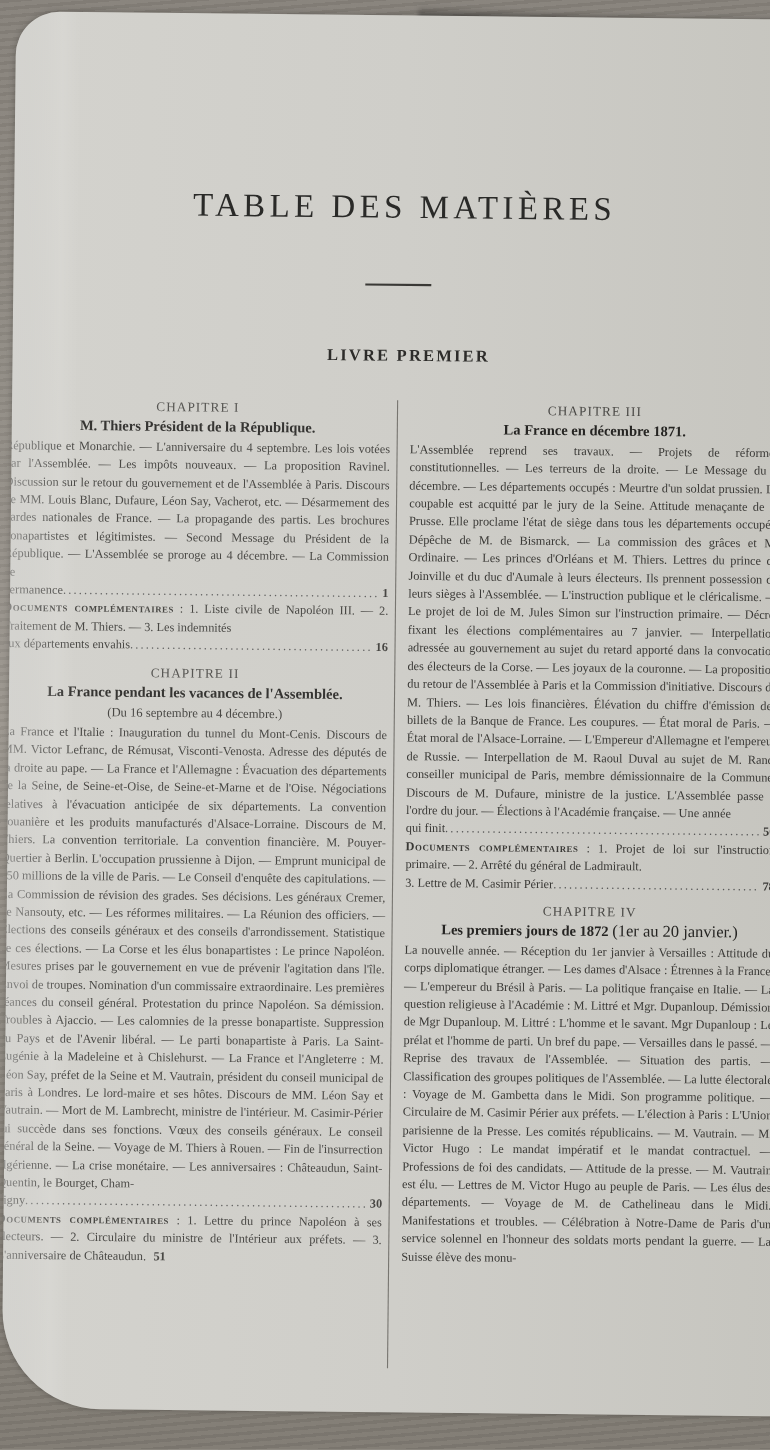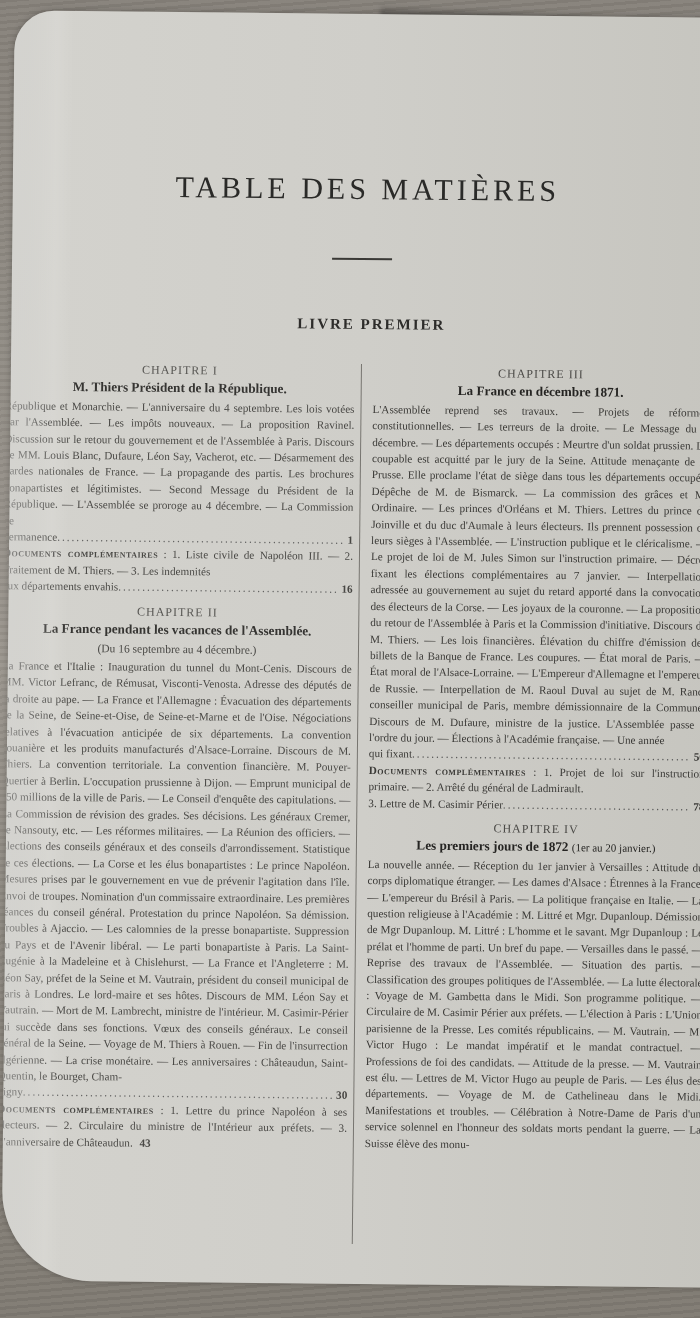--- a/index.html
+++ b/index.html
@@ -120,50 +120,50 @@
       <p class="chapter-dates">(Du 16 septembre au 4 décembre.)</p>
       <p class="chapter-summary">La France et l'Italie : Inauguration du tunnel du Mont-Cenis. Discours de MM. Victor Lefranc, de Rémusat, Visconti-Venosta. Adresse des députés de la droite au pape. — La France et l'Allemagne : Évacuation des départements de la Seine, de Seine-et-Oise, de Seine-et-Marne et de l'Oise. Négociations relatives à l'évacuation anticipée de six départements. La convention douanière et les produits manufacturés d'Alsace-Lorraine. Discours de M. Thiers. La convention territoriale. La convention financière. M. Pouyer-Quertier à Berlin. L'occupation prussienne à Dijon. — Emprunt municipal de 350 millions de la ville de Paris. — Le Conseil d'enquête des capitulations. — La Commission de révision des grades. Ses décisions. Les généraux Cremer, de Nansouty, etc. — Les réformes militaires. — La Réunion des officiers. — Élections des conseils généraux et des conseils d'arrondissement. Statistique de ces élections. — La Corse et les élus bonapartistes : Le prince Napoléon. Mesures prises par le gouvernement en vue de prévenir l'agitation dans l'île. Envoi de troupes. Nomination d'un commissaire extraordinaire. Les premières séances du conseil général. Protestation du prince Napoléon. Sa démission. Troubles à Ajaccio. — Les calomnies de la presse bonapartiste. Suppression du Pays et de l'Avenir libéral. — Le parti bonapartiste à Paris. La Saint-Eugénie à la Madeleine et à Chislehurst. — La France et l'Angleterre : M. Léon Say, préfet de la Seine et M. Vautrain, président du conseil municipal de Paris à Londres. Le lord-maire et ses hôtes. Discours de MM. Léon Say et Vautrain. — Mort de M. Lambrecht, ministre de l'intérieur. M. Casimir-Périer lui succède dans ses fonctions. Vœux des conseils généraux. Le conseil général de la Seine. — Voyage de M. Thiers à Rouen. — Fin de l'insurrection algérienne. — La crise monétaire. — Les anniversaires : Châteaudun, Saint-Quentin, le Bourget, Cham-</p>
       <div class="leader-row">
         <span class="leader-text">pigny</span>
         <span class="leader-dots">........................................................................................</span>
         <span class="page-num">30</span>
       </div>
       <p class="docs">
         <span class="docs-label">Documents complémentaires</span>
         <span>: 1. Lettre du prince Napoléon à ses électeurs. — 2. Circulaire du ministre de l'Intérieur aux préfets. — 3. L'anniversaire de Châteaudun.</span>
-        <span class="page-num">43</span>
+        <span class="page-num">51</span>
       </p>
     </div>
   </div>
 
   <div class="col-divider"></div>
 
   <div class="column col-right">
     <div class="chapter-block">
       <p class="chapter-label">CHAPITRE III</p>
       <p class="chapter-title">La France en décembre 1871.</p>
       <p class="chapter-summary">L'Assemblée reprend ses travaux. — Projets de réformes constitutionnelles. — Les terreurs de la droite. — Le Message du 7 décembre. — Les départements occupés : Meurtre d'un soldat prussien. Le coupable est acquitté par le jury de la Seine. Attitude menaçante de la Prusse. Elle proclame l'état de siège dans tous les départements occupés. Dépêche de M. de Bismarck. — La commission des grâces et M. Ordinaire. — Les princes d'Orléans et M. Thiers. Lettres du prince de Joinville et du duc d'Aumale à leurs électeurs. Ils prennent possession de leurs sièges à l'Assemblée. — L'instruction publique et le cléricalisme. — Le projet de loi de M. Jules Simon sur l'instruction primaire. — Décret fixant les élections complémentaires au 7 janvier. — Interpellation adressée au gouvernement au sujet du retard apporté dans la convocation des électeurs de la Corse. — Les joyaux de la couronne. — La proposition du retour de l'Assemblée à Paris et la Commission d'initiative. Discours de M. Thiers. — Les lois financières. Élévation du chiffre d'émission des billets de la Banque de France. Les coupures. — État moral de Paris. — État moral de l'Alsace-Lorraine. — L'Empereur d'Allemagne et l'empereur de Russie. — Interpellation de M. Raoul Duval au sujet de M. Ranc, conseiller municipal de Paris, membre démissionnaire de la Commune. Discours de M. Dufaure, ministre de la justice. L'Assemblée passe à l'ordre du jour. — Élections à l'Académie française. — Une année</p>
       <div class="leader-row">
-        <span class="leader-text">qui fixant</span>
+        <span class="leader-text">qui finit</span>
         <span class="leader-dots">........................................................................................</span>
         <span class="page-num">56</span>
       </div>
       <p class="docs">
         <span class="docs-label">Documents complémentaires</span>
         <span>: 1. Projet de loi sur l'instruction primaire. — 2. Arrêté du général de Ladmirault.</span>
       </p>
       <div class="leader-row">
         <span class="leader-text">3. Lettre de M. Casimir Périer</span>
         <span class="leader-dots">........................................................................................</span>
         <span class="page-num">78</span>
       </div>
     </div>
 
     <div class="chapter-block">
       <p class="chapter-label">CHAPITRE IV</p>
       <p class="chapter-title">
         <span>Les premiers jours de 1872</span>
-        <span style="font-weight:normal;font-size:11px;">(1er au 20 janvier.)</span>
+        <span style="font-weight:normal;font-size:15px;">(1er au 20 janvier.)</span>
       </p>
       <p class="chapter-summary">La nouvelle année. — Réception du 1er janvier à Versailles : Attitude du corps diplomatique étranger. — Les dames d'Alsace : Étrennes à la France. — L'empereur du Brésil à Paris. — La politique française en Italie. — La question religieuse à l'Académie : M. Littré et Mgr. Dupanloup. Démission de Mgr Dupanloup. M. Littré : L'homme et le savant. Mgr Dupanloup : Le prélat et l'homme de parti. Un bref du pape. — Versailles dans le passé. — Reprise des travaux de l'Assemblée. — Situation des partis. — Classification des groupes politiques de l'Assemblée. — La lutte électorale : Voyage de M. Gambetta dans le Midi. Son programme politique. — Circulaire de M. Casimir Périer aux préfets. — L'élection à Paris : L'Union parisienne de la Presse. Les comités républicains. — M. Vautrain. — M. Victor Hugo : Le mandat impératif et le mandat contractuel. — Professions de foi des candidats. — Attitude de la presse. — M. Vautrain est élu. — Lettres de M. Victor Hugo au peuple de Paris. — Les élus des départements. — Voyage de M. de Cathelineau dans le Midi. Manifestations et troubles. — Célébration à Notre-Dame de Paris d'un service solennel en l'honneur des soldats morts pendant la guerre. — La Suisse élève des monu-</p>
     </div>
   </div>
 </div>
 
 </body></html>

